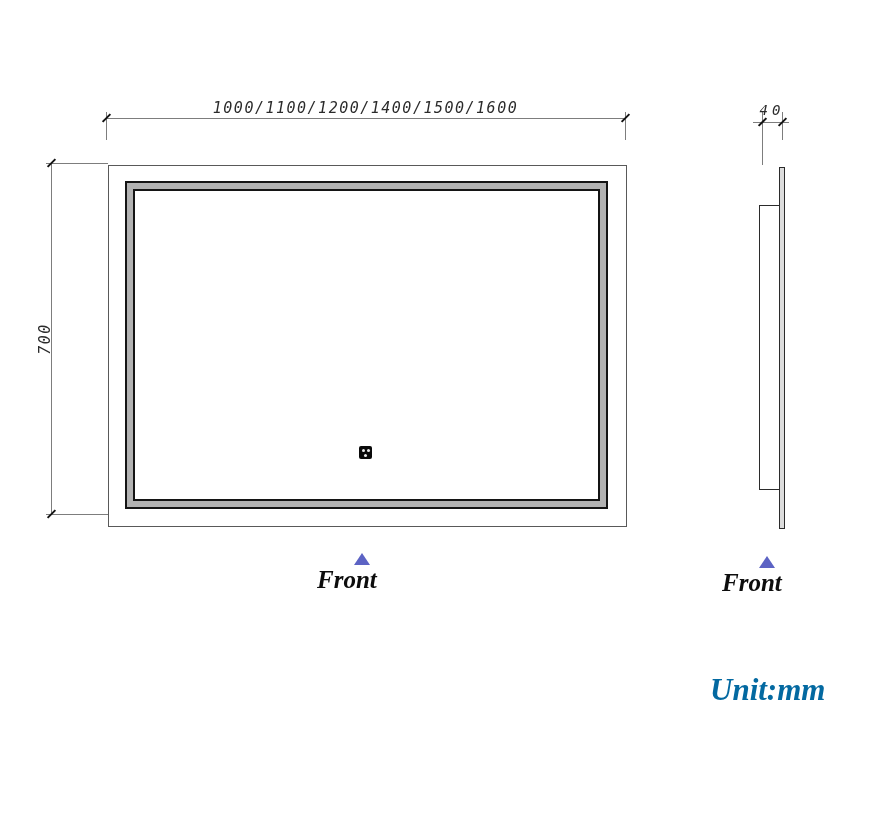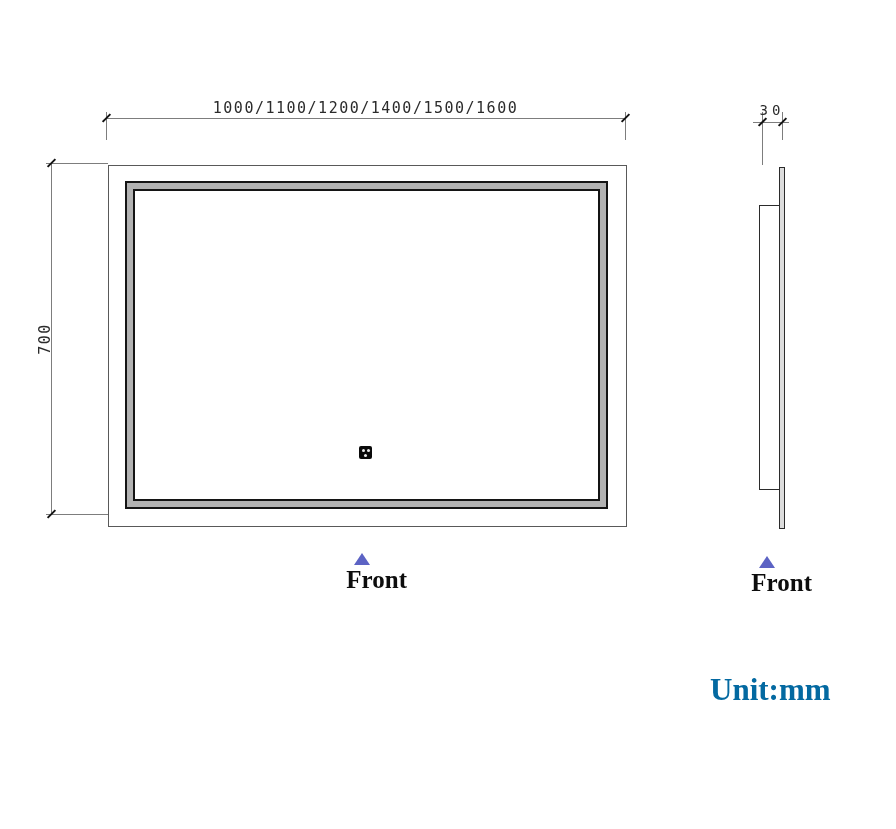--- a/index.html
+++ b/index.html
@@ -1,18 +1,19 @@
 <!DOCTYPE html>
 <html><head>
 <meta charset="utf-8">
 <style>
   html,body{margin:0;padding:0;background:#ffffff;}
   #canvas{
     position:relative;width:896px;height:829px;background:#ffffff;overflow:hidden;
     font-family:"Liberation Sans",sans-serif;
+    font-style:italic;
   }
   
   .hline,.vline{position:absolute;background:#7d7d7d;}
   .hline{height:1px;}
   .vline{width:1px;}
   .tick{
     position:absolute;width:11px;height:2px;background:#141414;
     transform:translate(-5px,-1px) rotate(-45deg);
   }
   .dimtext{
@@ -51,21 +52,21 @@
     position:absolute;left:779px;top:167px;width:6px;height:362px;
     border:1px solid #2b2b2b;background:#dcdcdc;box-sizing:border-box;
   }
   
   .pointer{
     position:absolute;width:0;height:0;
     border-left:8px solid transparent;border-right:8px solid transparent;
     border-bottom:12px solid #5c63c4;
   }
   .viewlabel{
-    position:absolute;width:90px;text-align:right;
+    position:absolute;width:90px;text-align:left;
     font-family:"Liberation Serif",serif;font-weight:700;font-size:25px;color:#0d0d0d;
     white-space:nowrap;
   }
   .unitlabel{
     position:absolute;left:710px;top:672px;
     font-family:"Liberation Serif",serif;font-weight:700;font-size:31px;color:#0369a1;
     white-space:nowrap;
   }
 </style>
 </head>
@@ -100,21 +101,21 @@
       <div class="sensor-dot"></div>
     </div>
   </div>
 
   <div>
     <div class="vline" style="left:762px;top:112px;height:53px;"></div>
     <div class="vline" style="left:782px;top:112px;height:28px;"></div>
     <div class="hline" style="left:753px;top:122px;width:36px;"></div>
     <div class="tick" style="left:762px;top:122px;"></div>
     <div class="tick" style="left:782px;top:122px;"></div>
-    <div class="dimtext small" style="left:750px;top:102px;width:44px;">30</div>
+    <div class="dimtext small" style="left:750px;top:102px;width:44px;">40</div>
   </div>
 
   <div>
     <div class="side-back-box"></div>
     <div class="side-glass-bar"></div>
   </div>
 
   <div class="pointer" style="left:354px;top:553px;"></div>
   <div class="viewlabel" style="left:317px;top:566px;">Front</div>
 

